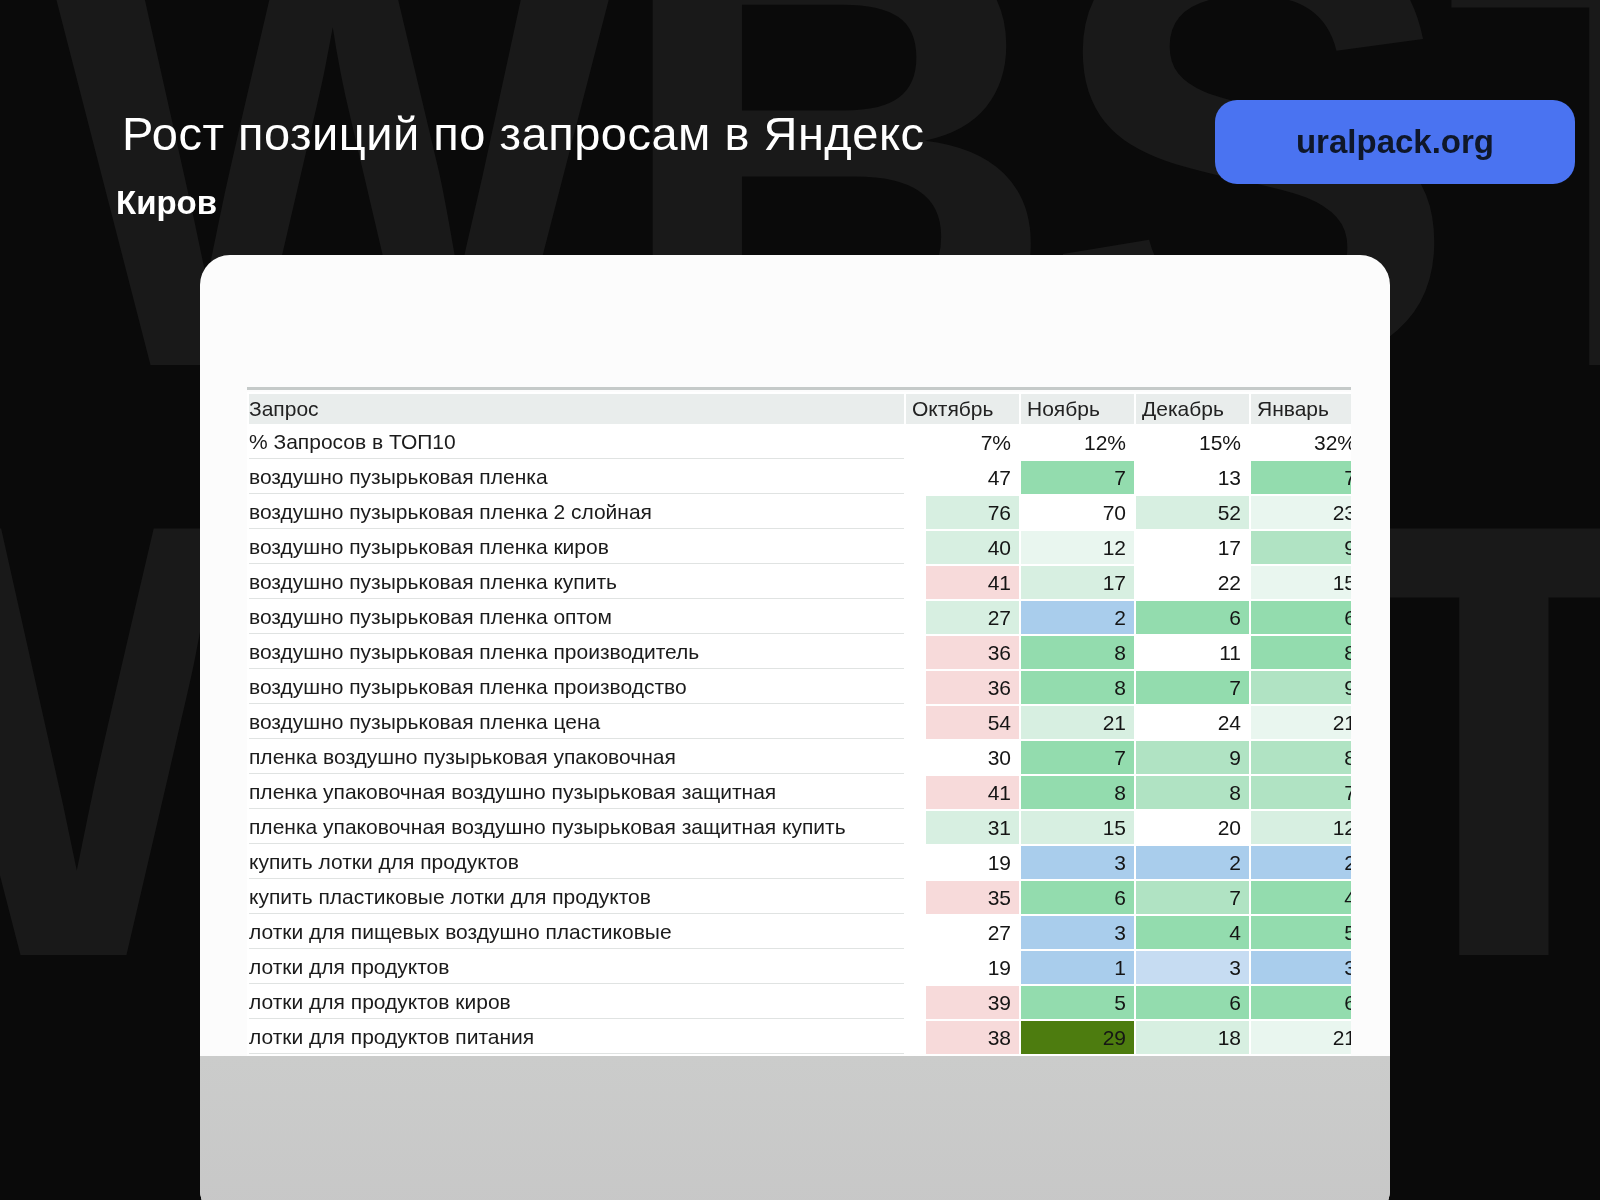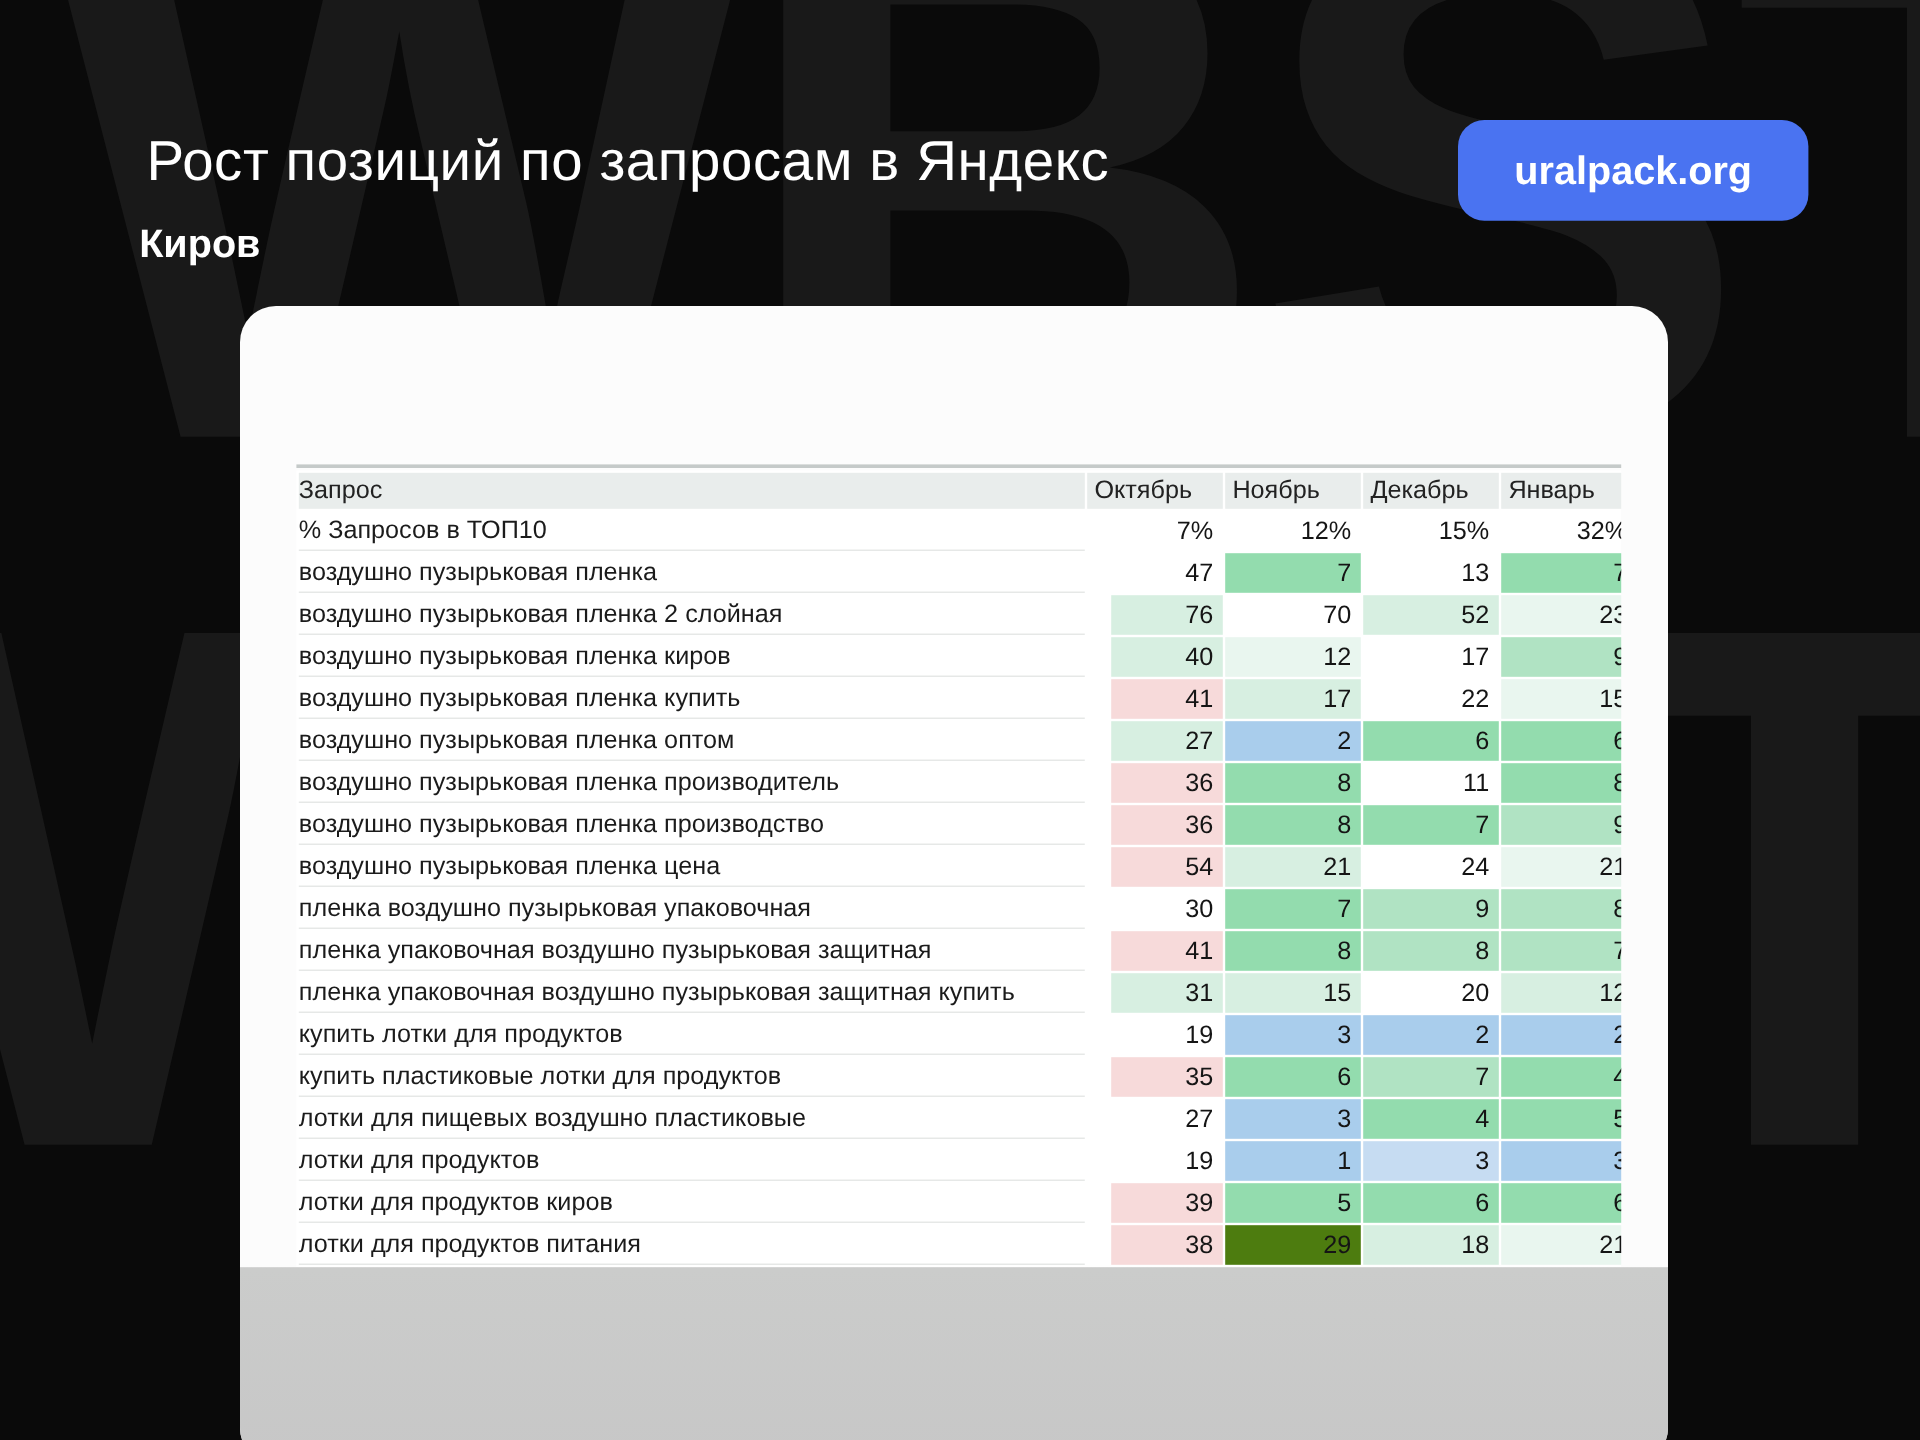--- a/index.html
+++ b/index.html
@@ -23,23 +23,23 @@
   .page-title{
     position:absolute;z-index:3;left:122px;top:106px;
     color:#ffffff;font-size:47px;font-weight:400;letter-spacing:.5px;
   }
   .page-subtitle{
     position:absolute;z-index:3;left:116px;top:184px;
     color:#ffffff;font-size:33px;font-weight:700;
   }
   .site-badge{
     position:absolute;z-index:3;left:1215px;top:100px;
-    width:292px;height:84px;border-radius:22px;
+    width:360px;height:84px;border-radius:22px;
     display:flex;align-items:center;justify-content:center;
-    color:#ffffff;font-size:33px;font-weight:700;
+    color:#0f172a;font-size:33px;font-weight:700;
     background:#4a73f1;
   }
 
   
   .card{
     position:absolute;z-index:2;left:200px;top:255px;
     width:1190px;height:965px;border-radius:30px;
     background:#fcfcfc;overflow:hidden;
   }
   .sheet-topline{

